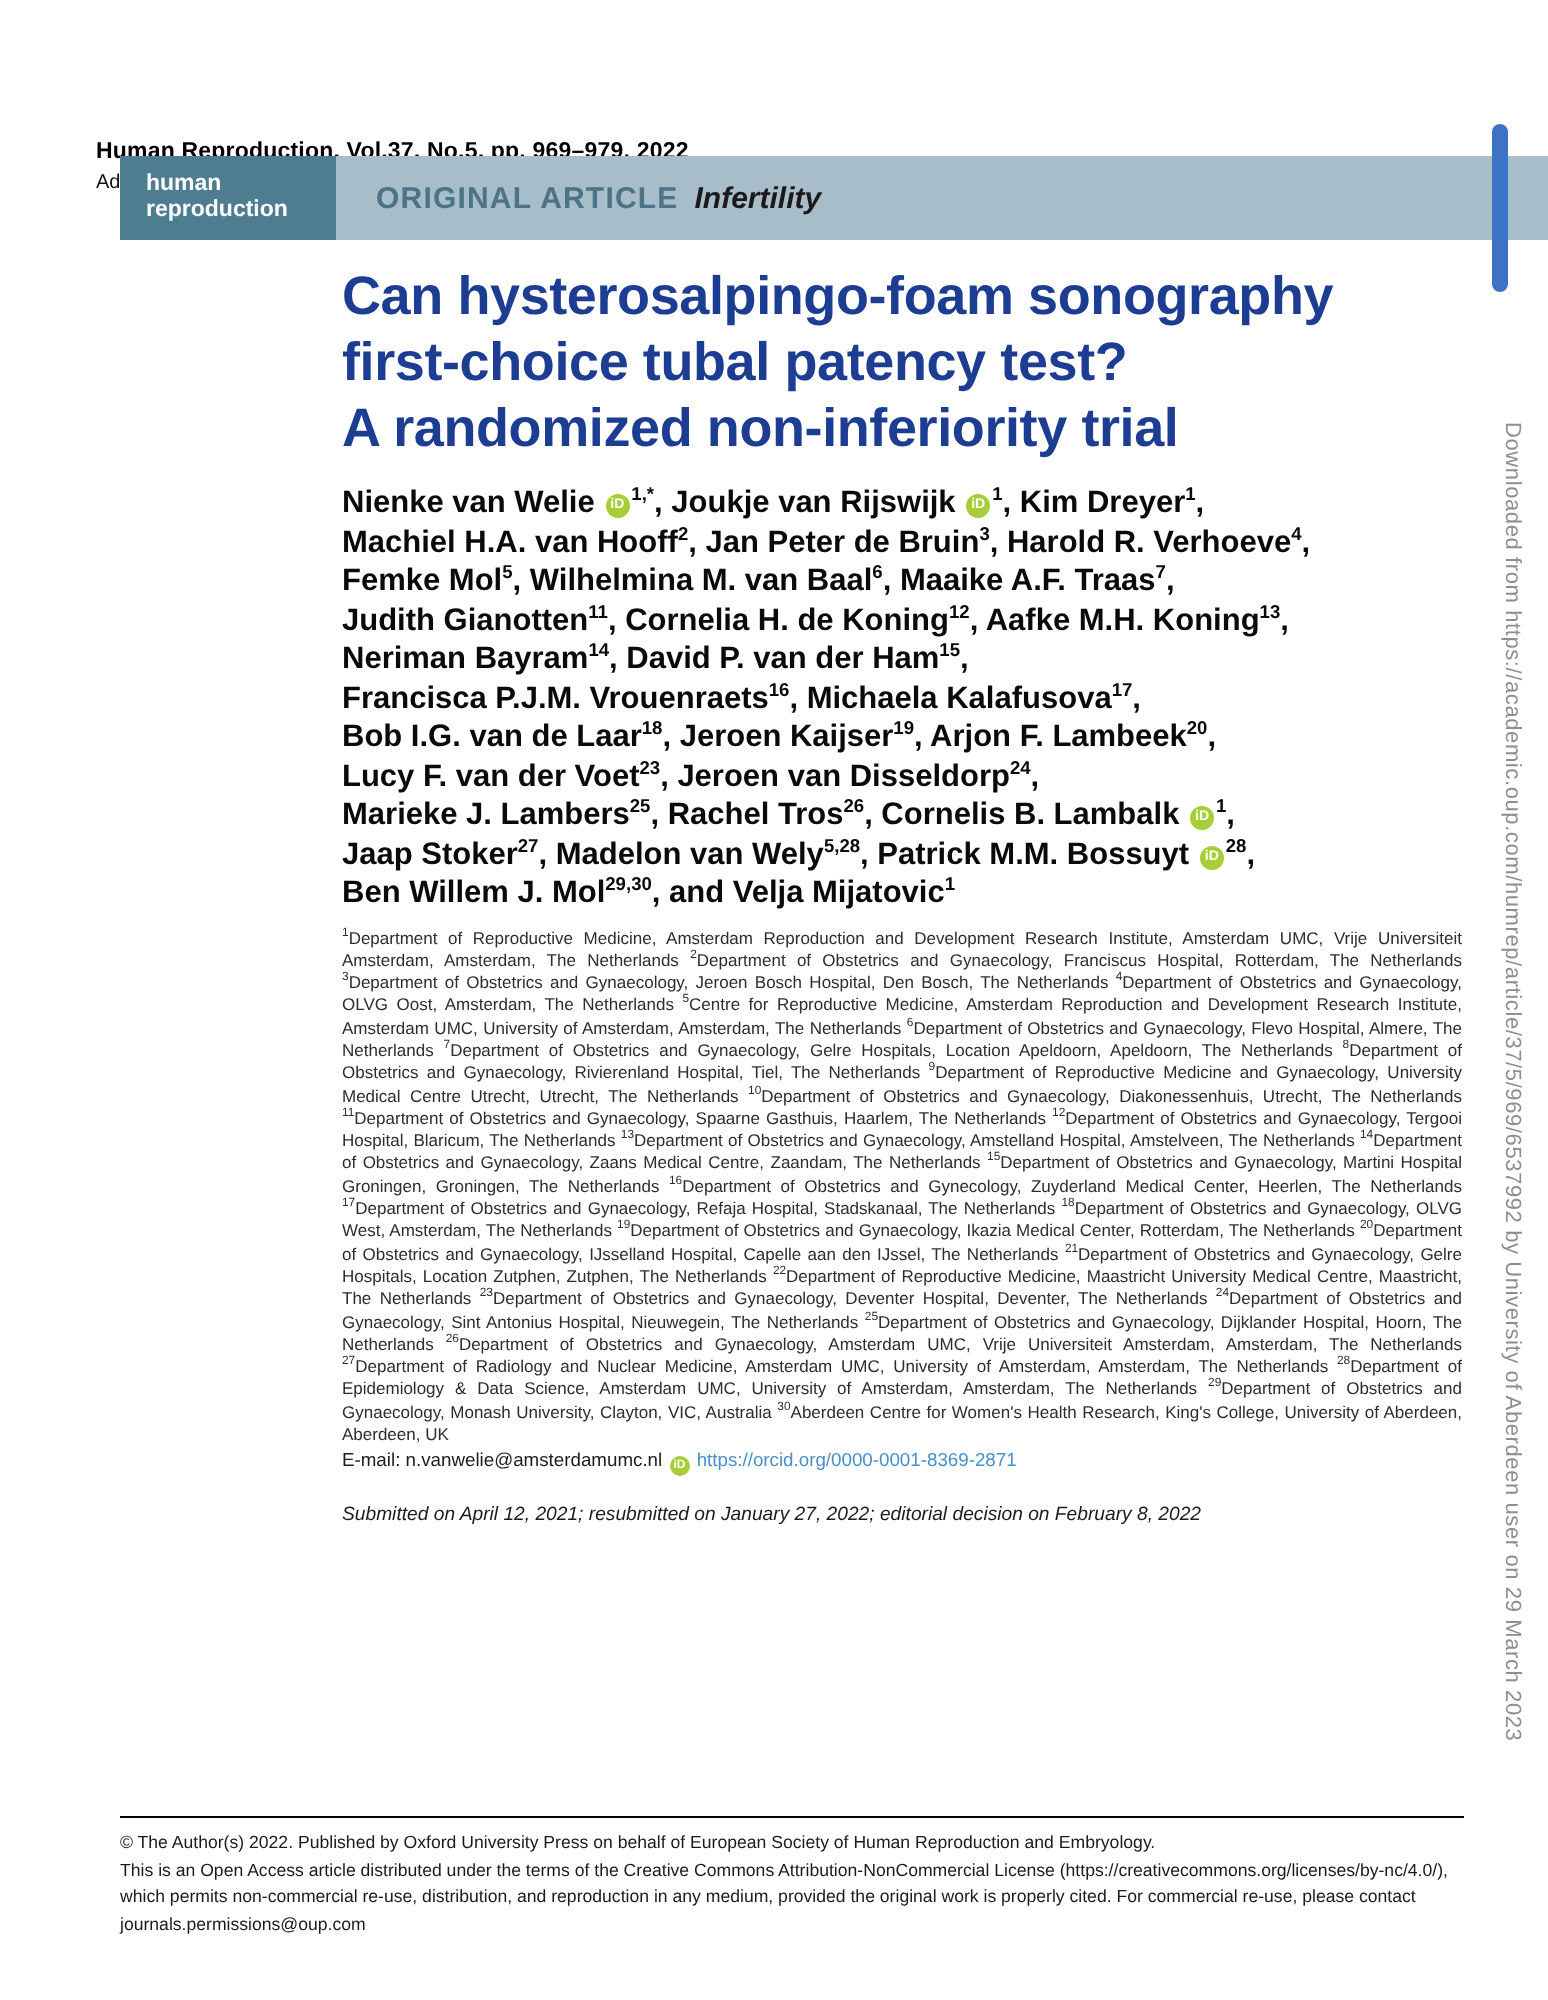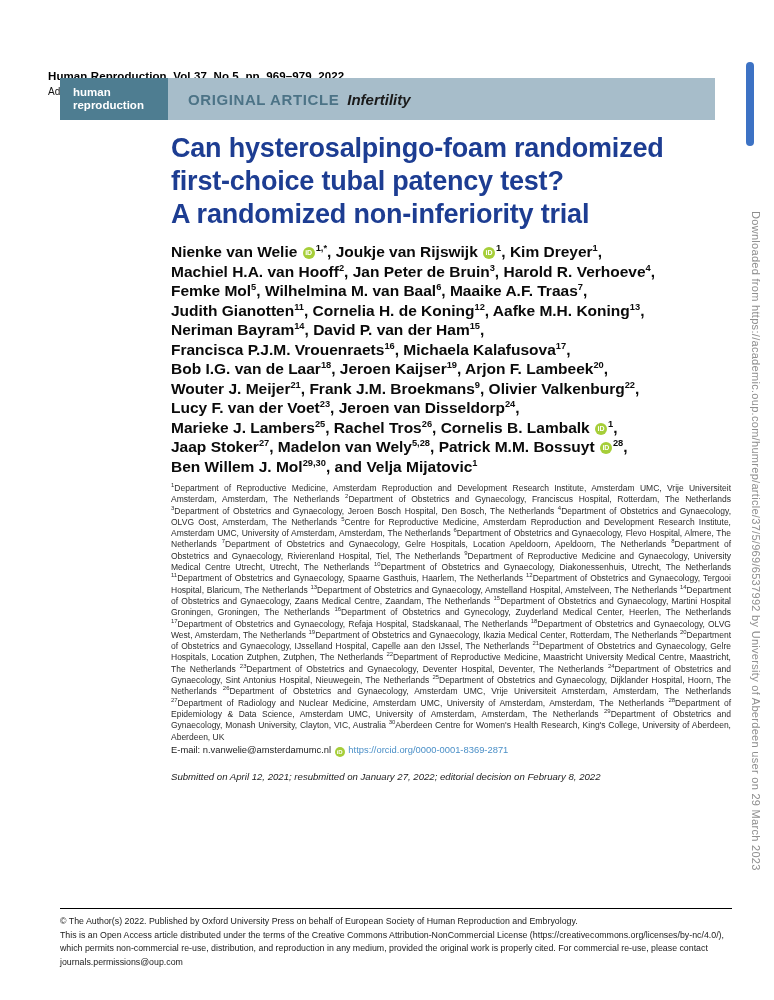--- a/index.html
+++ b/index.html
@@ -13,21 +13,21 @@
     width:774px;height:1000px;position:relative;overflow:hidden;
     font-family:"Liberation Sans",sans-serif;color:#000;
   }
   .page{position:absolute;inset:0;}
   
   .jheader{position:absolute;left:48px;top:30px;width:670px;margin-top:40px;}
   .jh1{font-size:11.5px;font-weight:bold;letter-spacing:.1px;}
   .jh2{font-size:10px;margin-top:4px;color:#111;}
   .jh2 .doi{color:#111;}
   
-  .banner{position:absolute;left:60px;top:78px;width:655px;height:42px;
+  .banner{position:absolute;left:60px;top:78px;width:715px;height:42px;
     background:var(--banner_bg);display:flex;align-items:stretch;}
   .logo{width:108px;background:var(--logo_bg);color:#fff;font-weight:bold;
     font-size:11.5px;line-height:13px;padding:8px 0 0 13px;}
   .banner-text{display:flex;align-items:center;padding-left:20px;font-size:15px;justify-content:space-between;}
   .atype{font-weight:bold;color:var(--article_type_color);letter-spacing:.6px;margin-right:8px;}
   .topic{font-weight:bold;font-style:italic;color:#1a1a1a;}
   
   .main{position:absolute;left:171px;top:132px;width:560px;}
   .title{font-size:27px;line-height:33px;font-weight:bold;color:var(--accent_blue);letter-spacing:-.2px;}
   .authors{margin-top:11px;font-size:15.5px;font-weight:bold;line-height:19.5px;color:#0a0a0a;}
@@ -76,33 +76,32 @@
       <div>reproduction</div>
     </div>
     <div class="banner-text">
       <span class="atype">ORIGINAL ARTICLE</span>
       <span class="topic">Infertility</span>
     </div>
   </div>
 
   <div class="main">
     <h1 class="title">
-        <div>Can hysterosalpingo-foam randomized</div>
+        <div>Can hysterosalpingo-foam sonography</div>
         <div>first-choice tubal patency test?</div>
         <div>A randomized non-inferiority trial</div>
       </h1>
     <div class="authors">
         <div>Nienke van Welie <span class="orcid-badge">iD</span><sup>1,*</sup>, Joukje van Rijswijk <span class="orcid-badge">iD</span><sup>1</sup>, Kim Dreyer<sup>1</sup>,</div>
         <div>Machiel H.A. van Hooff<sup>2</sup>, Jan Peter de Bruin<sup>3</sup>, Harold R. Verhoeve<sup>4</sup>,</div>
         <div>Femke Mol<sup>5</sup>, Wilhelmina M. van Baal<sup>6</sup>, Maaike A.F. Traas<sup>7</sup>,</div>
         <div>Judith Gianotten<sup>11</sup>, Cornelia H. de Koning<sup>12</sup>, Aafke M.H. Koning<sup>13</sup>,</div>
         <div>Neriman Bayram<sup>14</sup>, David P. van der Ham<sup>15</sup>,</div>
         <div>Francisca P.J.M. Vrouenraets<sup>16</sup>, Michaela Kalafusova<sup>17</sup>,</div>
         <div>Bob I.G. van de Laar<sup>18</sup>, Jeroen Kaijser<sup>19</sup>, Arjon F. Lambeek<sup>20</sup>,</div>
-        <div>Wouter J. Meijer<sup>21</sup>, Frank J.M. Broekmans<sup>9</sup>, Olivier Valkenburg<sup>22</sup>,</div>
         <div>Lucy F. van der Voet<sup>23</sup>, Jeroen van Disseldorp<sup>24</sup>,</div>
         <div>Marieke J. Lambers<sup>25</sup>, Rachel Tros<sup>26</sup>, Cornelis B. Lambalk <span class="orcid-badge">iD</span><sup>1</sup>,</div>
         <div>Jaap Stoker<sup>27</sup>, Madelon van Wely<sup>5,28</sup>, Patrick M.M. Bossuyt <span class="orcid-badge">iD</span><sup>28</sup>,</div>
         <div>Ben Willem J. Mol<sup>29,30</sup>, and Velja Mijatovic<sup>1</sup></div>
       </div>
     <p class="affil"><sup>1</sup>Department of Reproductive Medicine, Amsterdam Reproduction and Development Research Institute, Amsterdam UMC, Vrije Universiteit Amsterdam, Amsterdam, The Netherlands <sup>2</sup>Department of Obstetrics and Gynaecology, Franciscus Hospital, Rotterdam, The Netherlands <sup>3</sup>Department of Obstetrics and Gynaecology, Jeroen Bosch Hospital, Den Bosch, The Netherlands <sup>4</sup>Department of Obstetrics and Gynaecology, OLVG Oost, Amsterdam, The Netherlands <sup>5</sup>Centre for Reproductive Medicine, Amsterdam Reproduction and Development Research Institute, Amsterdam UMC, University of Amsterdam, Amsterdam, The Netherlands <sup>6</sup>Department of Obstetrics and Gynaecology, Flevo Hospital, Almere, The Netherlands <sup>7</sup>Department of Obstetrics and Gynaecology, Gelre Hospitals, Location Apeldoorn, Apeldoorn, The Netherlands <sup>8</sup>Department of Obstetrics and Gynaecology, Rivierenland Hospital, Tiel, The Netherlands <sup>9</sup>Department of Reproductive Medicine and Gynaecology, University Medical Centre Utrecht, Utrecht, The Netherlands <sup>10</sup>Department of Obstetrics and Gynaecology, Diakonessenhuis, Utrecht, The Netherlands <sup>11</sup>Department of Obstetrics and Gynaecology, Spaarne Gasthuis, Haarlem, The Netherlands <sup>12</sup>Department of Obstetrics and Gynaecology, Tergooi Hospital, Blaricum, The Netherlands <sup>13</sup>Department of Obstetrics and Gynaecology, Amstelland Hospital, Amstelveen, The Netherlands <sup>14</sup>Department of Obstetrics and Gynaecology, Zaans Medical Centre, Zaandam, The Netherlands <sup>15</sup>Department of Obstetrics and Gynaecology, Martini Hospital Groningen, Groningen, The Netherlands <sup>16</sup>Department of Obstetrics and Gynecology, Zuyderland Medical Center, Heerlen, The Netherlands <sup>17</sup>Department of Obstetrics and Gynaecology, Refaja Hospital, Stadskanaal, The Netherlands <sup>18</sup>Department of Obstetrics and Gynaecology, OLVG West, Amsterdam, The Netherlands <sup>19</sup>Department of Obstetrics and Gynaecology, Ikazia Medical Center, Rotterdam, The Netherlands <sup>20</sup>Department of Obstetrics and Gynaecology, IJsselland Hospital, Capelle aan den IJssel, The Netherlands <sup>21</sup>Department of Obstetrics and Gynaecology, Gelre Hospitals, Location Zutphen, Zutphen, The Netherlands <sup>22</sup>Department of Reproductive Medicine, Maastricht University Medical Centre, Maastricht, The Netherlands <sup>23</sup>Department of Obstetrics and Gynaecology, Deventer Hospital, Deventer, The Netherlands <sup>24</sup>Department of Obstetrics and Gynaecology, Sint Antonius Hospital, Nieuwegein, The Netherlands <sup>25</sup>Department of Obstetrics and Gynaecology, Dijklander Hospital, Hoorn, The Netherlands <sup>26</sup>Department of Obstetrics and Gynaecology, Amsterdam UMC, Vrije Universiteit Amsterdam, Amsterdam, The Netherlands <sup>27</sup>Department of Radiology and Nuclear Medicine, Amsterdam UMC, University of Amsterdam, Amsterdam, The Netherlands <sup>28</sup>Department of Epidemiology &amp; Data Science, Amsterdam UMC, University of Amsterdam, Amsterdam, The Netherlands <sup>29</sup>Department of Obstetrics and Gynaecology, Monash University, Clayton, VIC, Australia <sup>30</sup>Aberdeen Centre for Women's Health Research, King's College, University of Aberdeen, Aberdeen, UK </p>
     <div class="corr-email">
       <span>E-mail: n.vanwelie@amsterdamumc.nl </span>
       <span class="orcid-badge small">iD</span>
       <span class="orcid-url">https://orcid.org/0000-0001-8369-2871</span>

